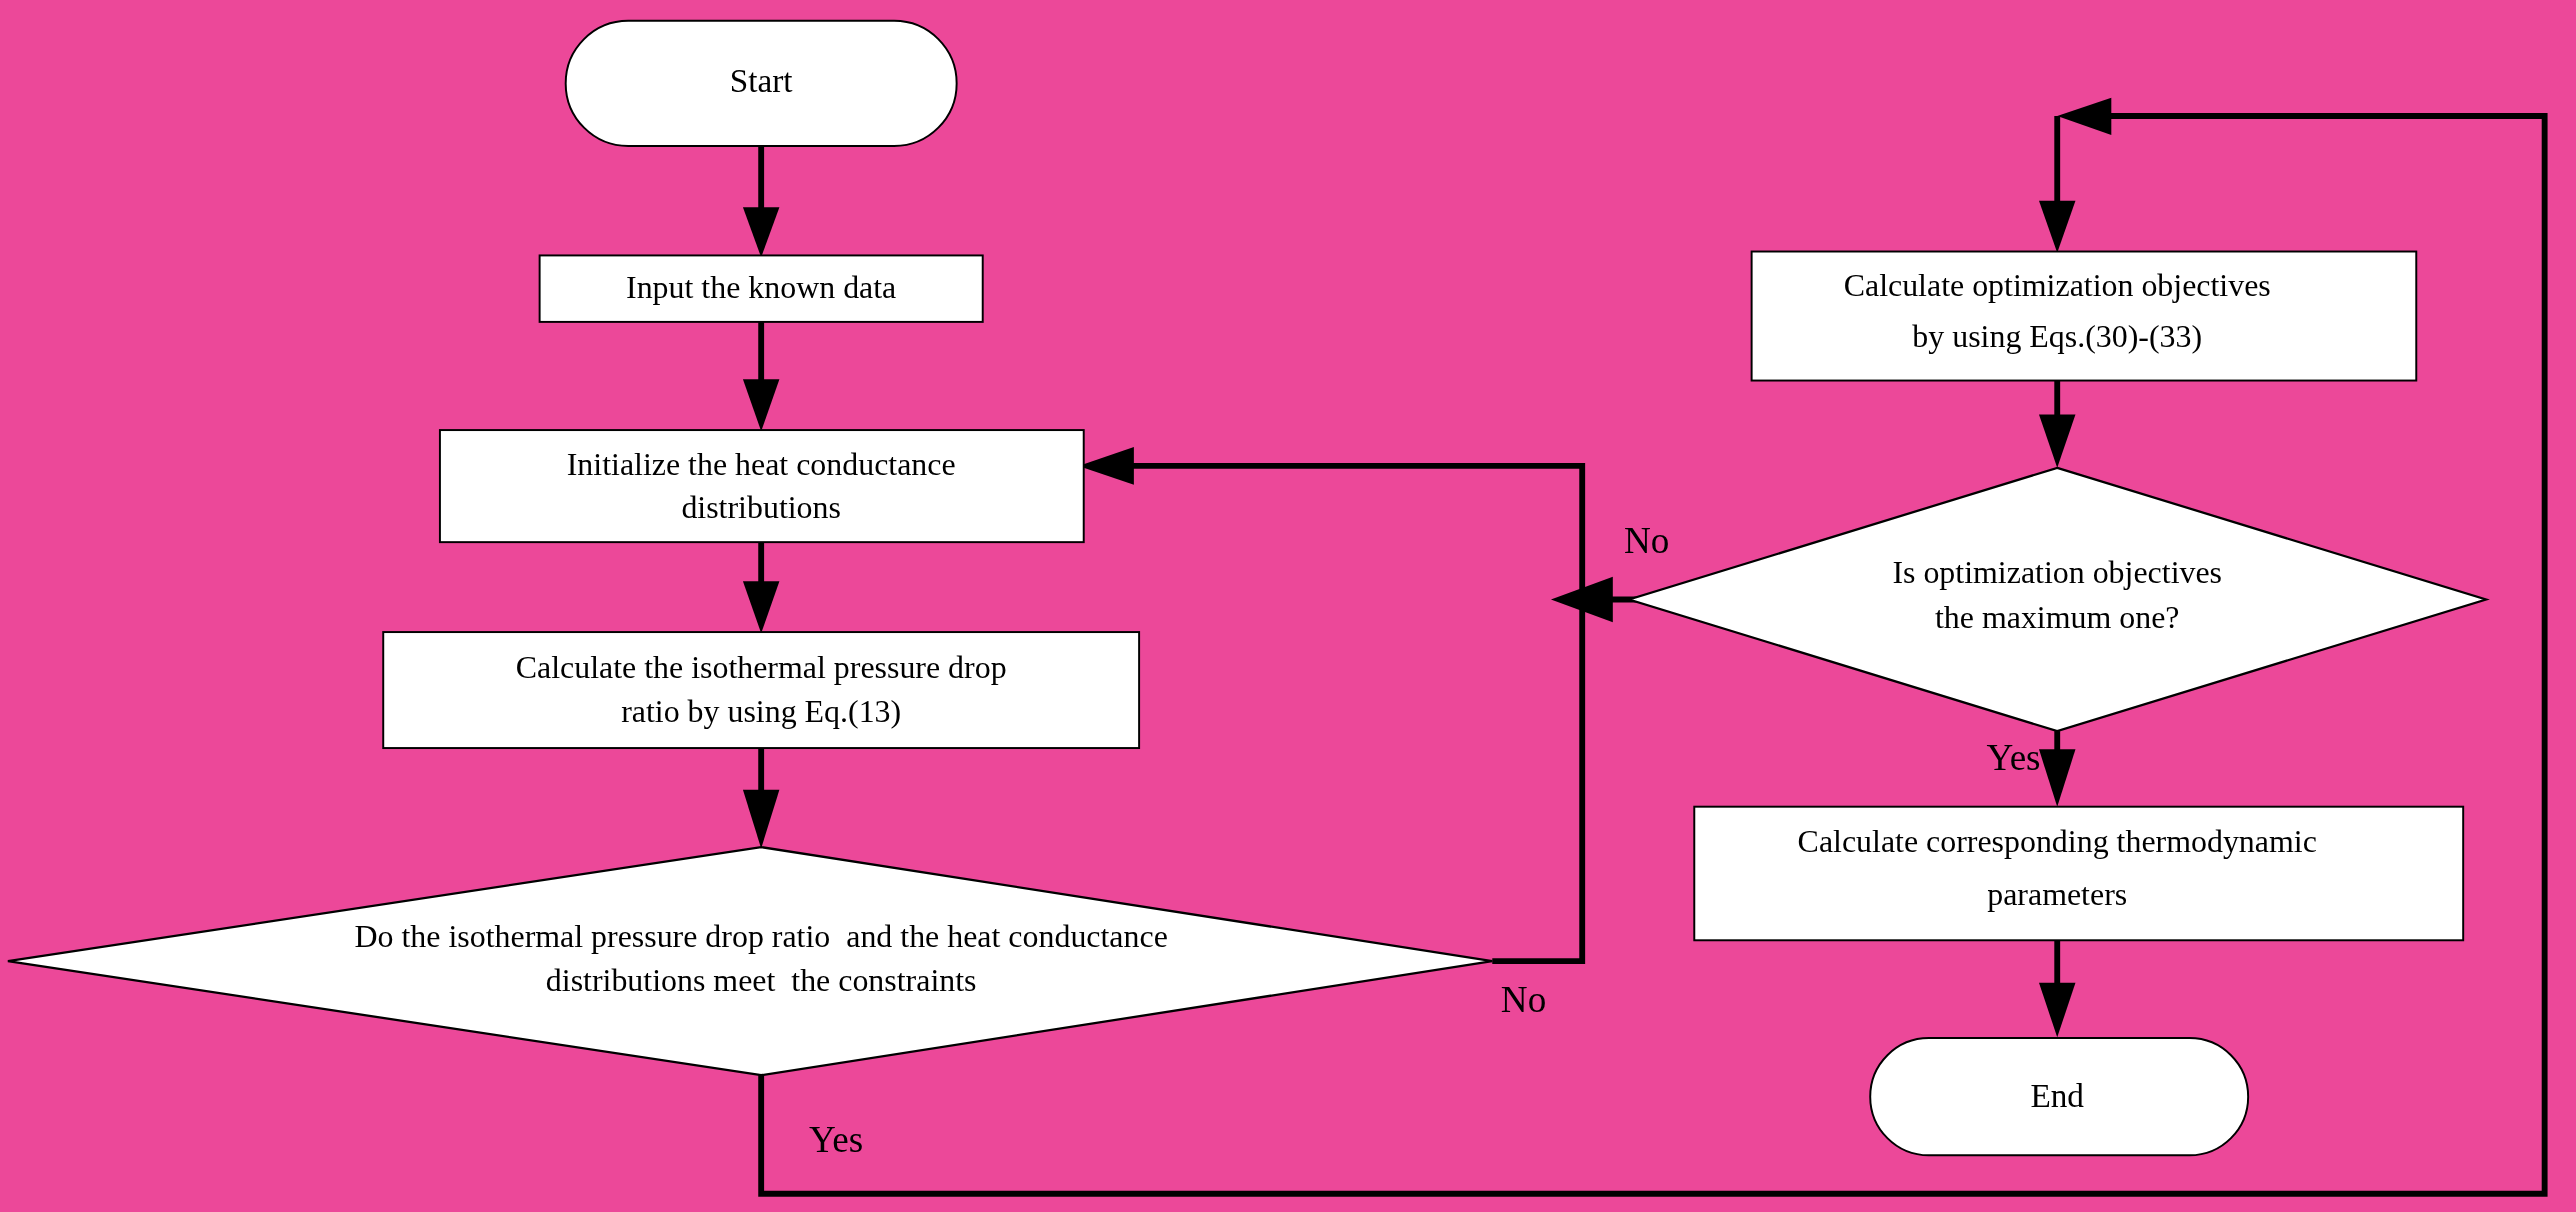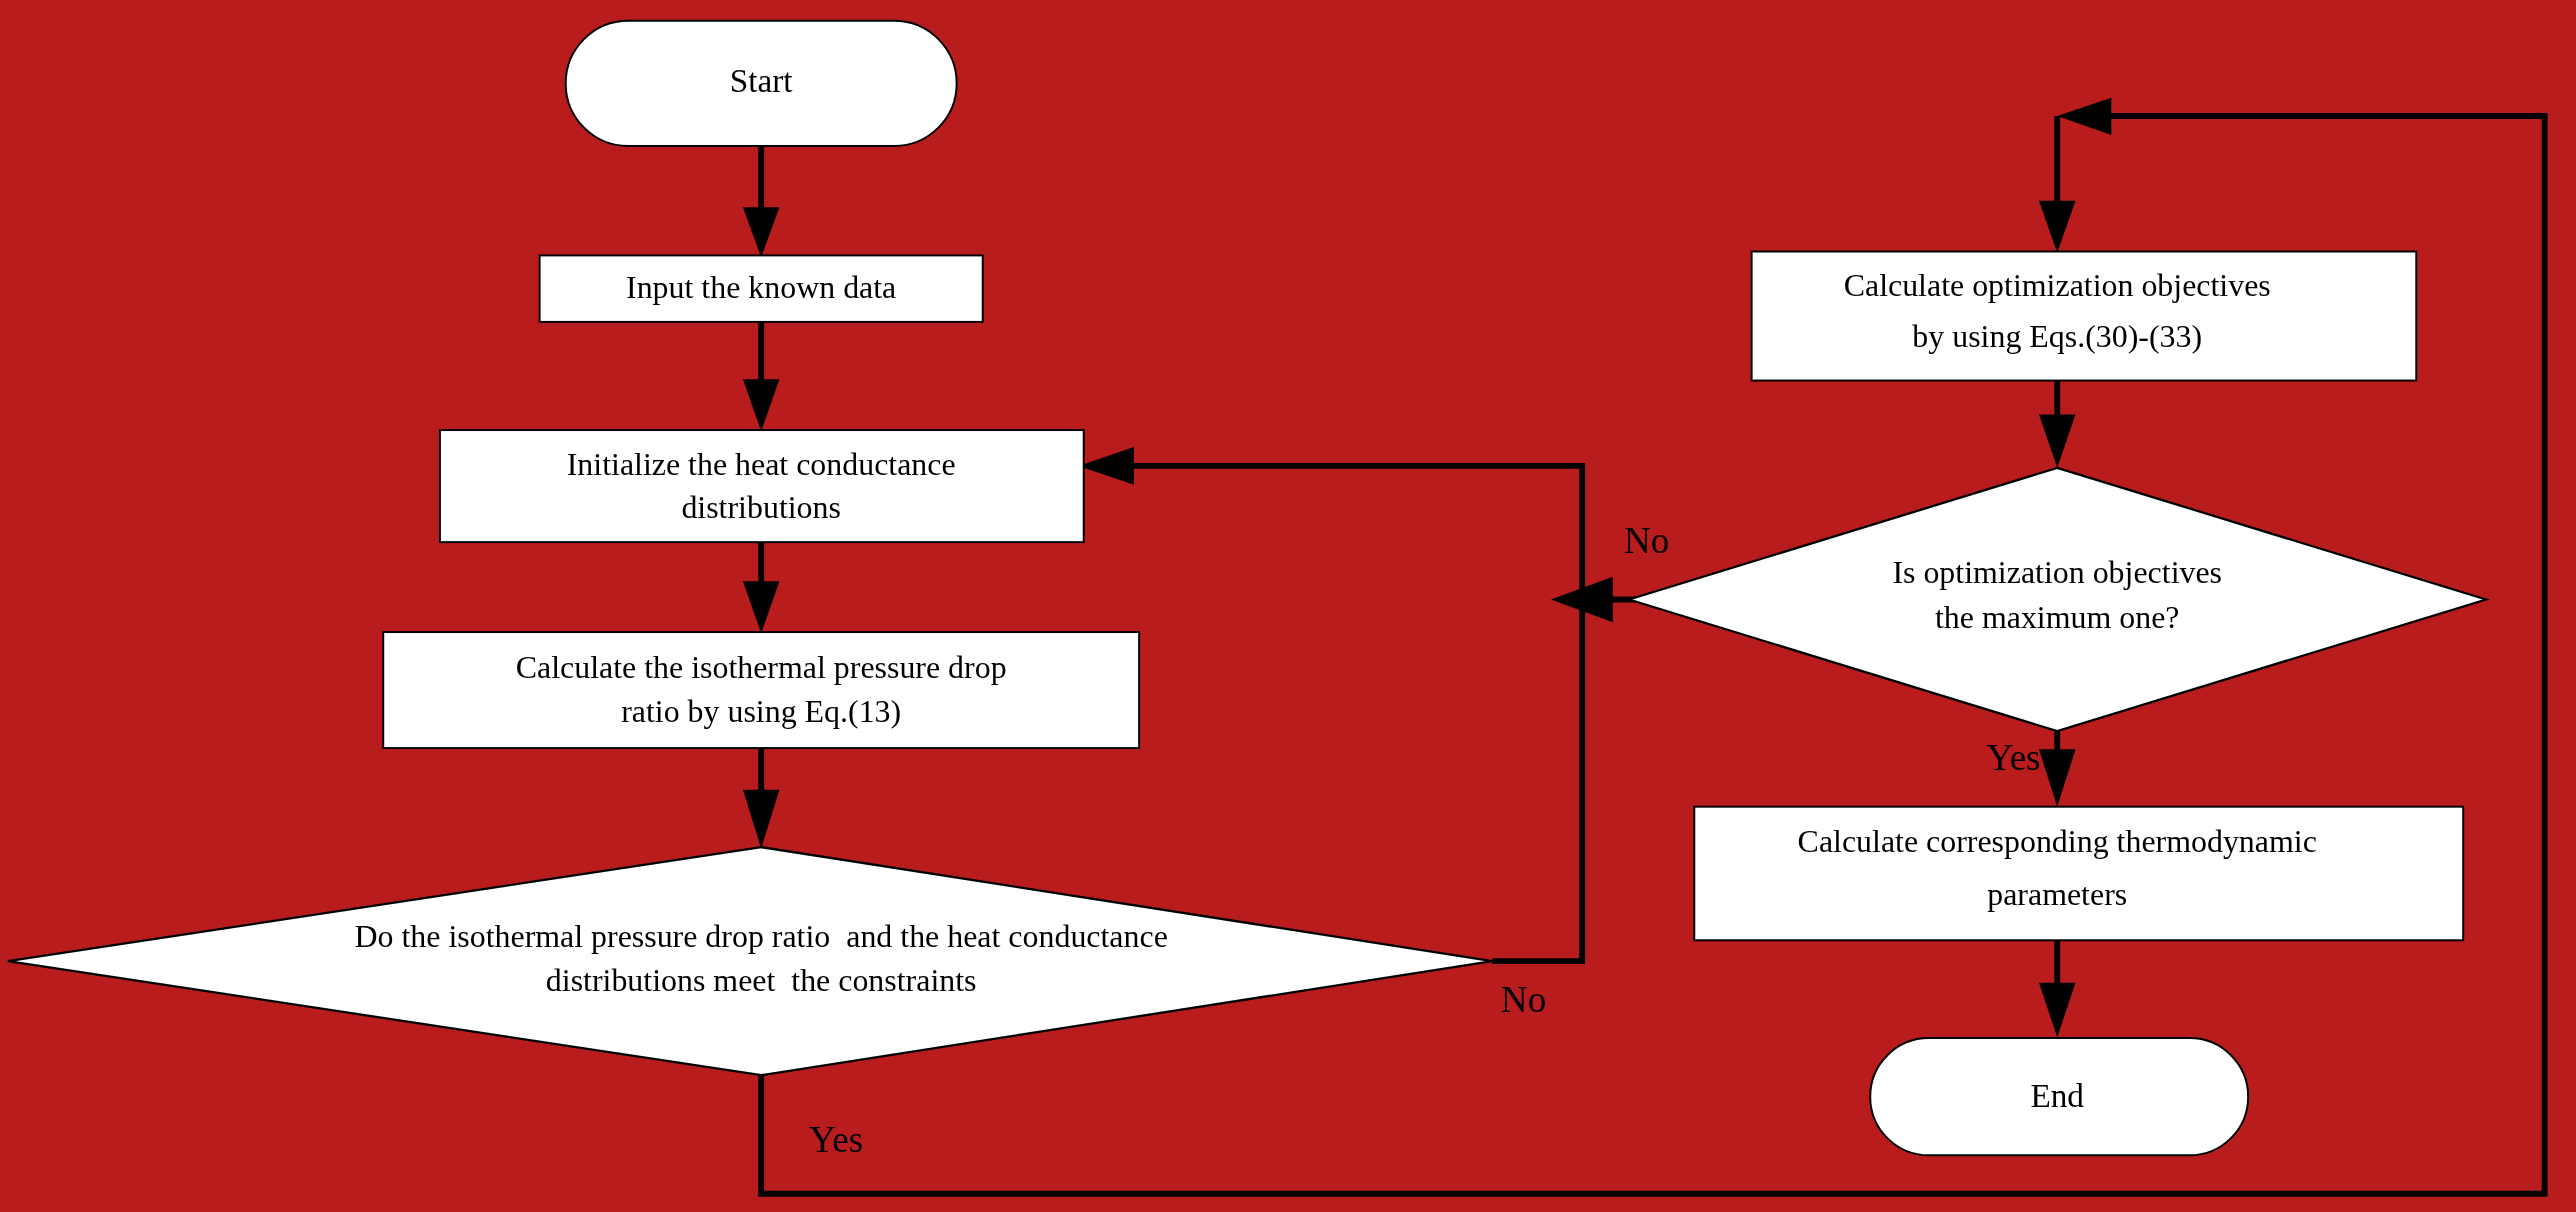--- a/index.html
+++ b/index.html
@@ -8,21 +8,21 @@
     padding: 0;
     background: #ffffff;
   }
   body {
     font-family: "Liberation Serif", "DejaVu Serif", serif;
   }
   #flowchart-root {
     position: relative;
     width: 2576px;
     height: 1212px;
-    background: #b91c1c;
+    background: #ec4899;
     overflow: hidden;
   }
   svg.chart-svg {
     position: absolute;
     top: 0;
     left: 0;
     width: 2576px;
     height: 1212px;
     display: block;
   }

